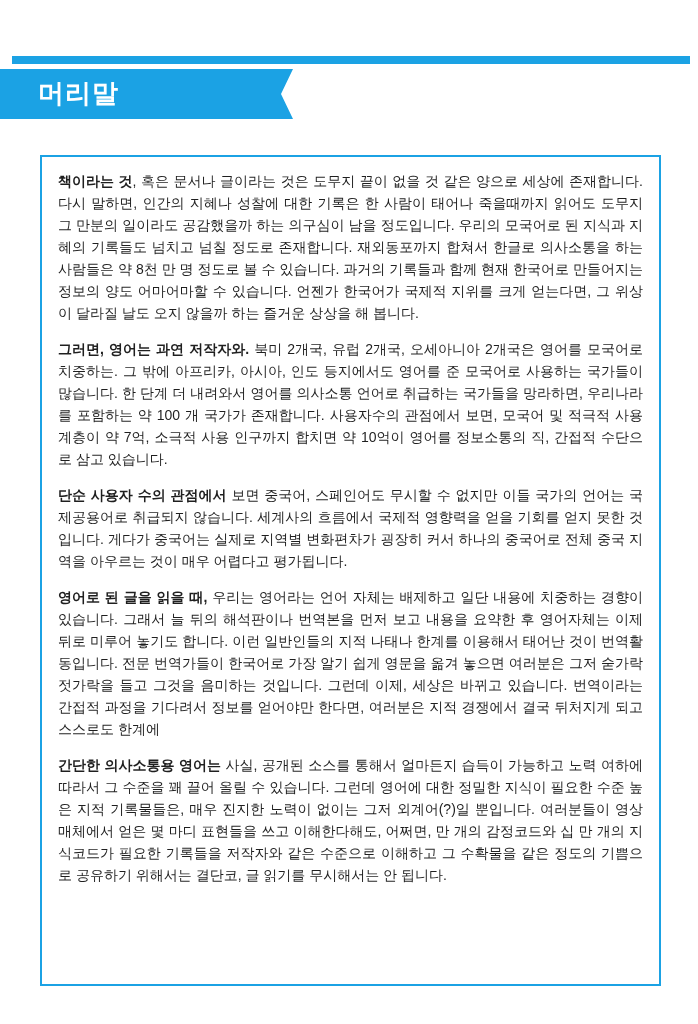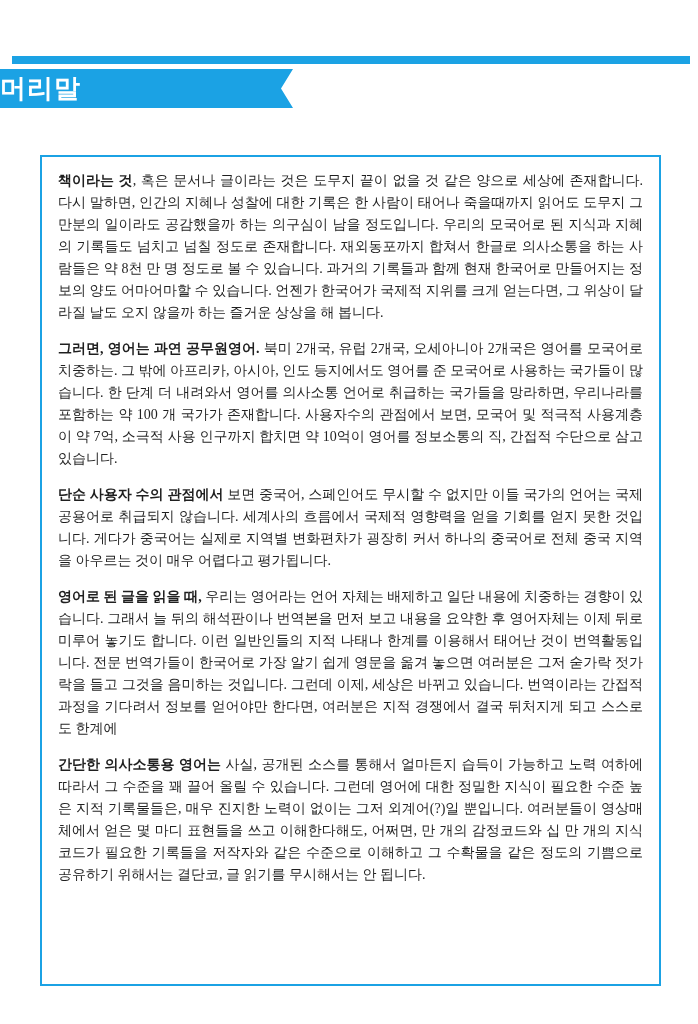--- a/index.html
+++ b/index.html
@@ -24,25 +24,26 @@
     top: 56px;
     width: 678px;
     height: 8px;
     background: var(--accent);
   }
   .ribbon {
     position: absolute;
     left: 0;
     top: 69px;
     width: 293px;
-    height: 39px;
+    height: 50px;
     background: var(--accent);
     clip-path: polygon(0 0, 100% 0, calc(100% - 12px) 50%, 100% 100%, 0 100%);
     display: flex;
     align-items: center;
+    padding-left: 38px;
   }
   .ribbon-title {
     color: var(--ribbon-text);
     font-size: 26px;
     font-weight: bold;
     letter-spacing: 1px;
     line-height: 1;
     padding-bottom: 2px;
   }
   .content-box {
@@ -56,37 +57,36 @@
     padding: 13px 16px 0 16px;
     overflow: hidden;
   }
   .content-box p {
     margin: 0 0 14px 0;
     font-size: 14px;
     line-height: 22px;
     color: var(--text);
     text-align: justify;
     word-break: break-all;
-    font-family: Liberation Serif, serif;
   }
   .content-box p strong { font-weight: bold; }
 </style>
 </head>
 <body>
 
 <div class="top-rule"></div>
 
 <div class="ribbon">
   <span class="ribbon-title">머리말</span>
 </div>
 
 <div class="content-box">
   <p><strong>책이라는 것</strong><span>, 혹은 문서나 글이라는 것은 도무지 끝이 없을 것 같은 양으로 세상에 존재합니다. 다시 말하면, 인간의 지혜나 성찰에 대한 기록은 한 사람이 태어나 죽을때까지 읽어도 도무지 그 만분의 일이라도 공감했을까 하는 의구심이 남을 정도입니다. 우리의 모국어로 된 지식과 지혜의 기록들도 넘치고 넘칠 정도로 존재합니다. 재외동포까지 합쳐서 한글로 의사소통을 하는 사람들은 약 8천 만 명 정도로 볼 수 있습니다. 과거의 기록들과 함께 현재 한국어로 만들어지는 정보의 양도 어마어마할 수 있습니다. 언젠가 한국어가 국제적 지위를 크게 얻는다면, 그 위상이 달라질 날도 오지 않을까 하는 즐거운 상상을 해 봅니다.</span></p>
 
-  <p><strong>그러면, 영어는 과연 공무원영어.</strong><span> 북미 2개국, 유럽 2개국, 오세아니아 2개국은 영어를 모국어로 치중하는. 그 밖에 아프리카, 아시아, 인도 등지에서도 영어를 준 모국어로 사용하는 국가들이 많습니다. 한 단계 더 내려와서 영어를 의사소통 언어로 취급하는 국가들을 망라하면, 우리나라를 포함하는 약 100 개 국가가 존재합니다. 사용자수의 관점에서 보면, 모국어 및 적극적 사용계층이 약 7억, 소극적 사용 인구까지 합치면 약 10억이 영어를 정보소통의 직, 간접적 수단으로 삼고 있습니다.</span></p>
+  <p><strong>그러면, 영어는 과연 저작자와.</strong><span> 북미 2개국, 유럽 2개국, 오세아니아 2개국은 영어를 모국어로 치중하는. 그 밖에 아프리카, 아시아, 인도 등지에서도 영어를 준 모국어로 사용하는 국가들이 많습니다. 한 단계 더 내려와서 영어를 의사소통 언어로 취급하는 국가들을 망라하면, 우리나라를 포함하는 약 100 개 국가가 존재합니다. 사용자수의 관점에서 보면, 모국어 및 적극적 사용계층이 약 7억, 소극적 사용 인구까지 합치면 약 10억이 영어를 정보소통의 직, 간접적 수단으로 삼고 있습니다.</span></p>
 
   <p><strong>단순 사용자 수의 관점에서</strong><span> 보면 중국어, 스페인어도 무시할 수 없지만 이들 국가의 언어는 국제공용어로 취급되지 않습니다. 세계사의 흐름에서 국제적 영향력을 얻을 기회를 얻지 못한 것입니다. 게다가 중국어는 실제로 지역별 변화편차가 굉장히 커서 하나의 중국어로 전체 중국 지역을 아우르는 것이 매우 어렵다고 평가됩니다.</span></p>
 
 
   <p><strong>영어로 된 글을 읽을 때,</strong><span> 우리는 영어라는 언어 자체는 배제하고 일단 내용에 치중하는 경향이 있습니다. 그래서 늘 뒤의 해석판이나 번역본을 먼저 보고 내용을 요약한 후 영어자체는 이제 뒤로 미루어 놓기도 합니다. 이런 일반인들의 지적 나태나 한계를 이용해서 태어난 것이 번역활동입니다. 전문 번역가들이 한국어로 가장 알기 쉽게 영문을 옮겨 놓으면 여러분은 그저 숟가락 젓가락을 들고 그것을 음미하는 것입니다. 그런데 이제, 세상은 바뀌고 있습니다. 번역이라는 간접적 과정을 기다려서 정보를 얻어야만 한다면, 여러분은 지적 경쟁에서 결국 뒤처지게 되고 스스로도 한계에</span></p>
 
   <p><strong>간단한 의사소통용 영어는</strong><span> 사실, 공개된 소스를 통해서 얼마든지 습득이 가능하고 노력 여하에 따라서 그 수준을 꽤 끌어 올릴 수 있습니다. 그런데 영어에 대한 정밀한 지식이 필요한 수준 높은 지적 기록물들은, 매우 진지한 노력이 없이는 그저 외계어(?)일 뿐입니다. 여러분들이 영상매체에서 얻은 몇 마디 표현들을 쓰고 이해한다해도, 어쩌면, 만 개의 감정코드와 십 만 개의 지식코드가 필요한 기록들을 저작자와 같은 수준으로 이해하고 그 수확물을 같은 정도의 기쁨으로 공유하기 위해서는 결단코, 글 읽기를 무시해서는 안 됩니다.</span></p>
 </div>
 
 </body></html>

